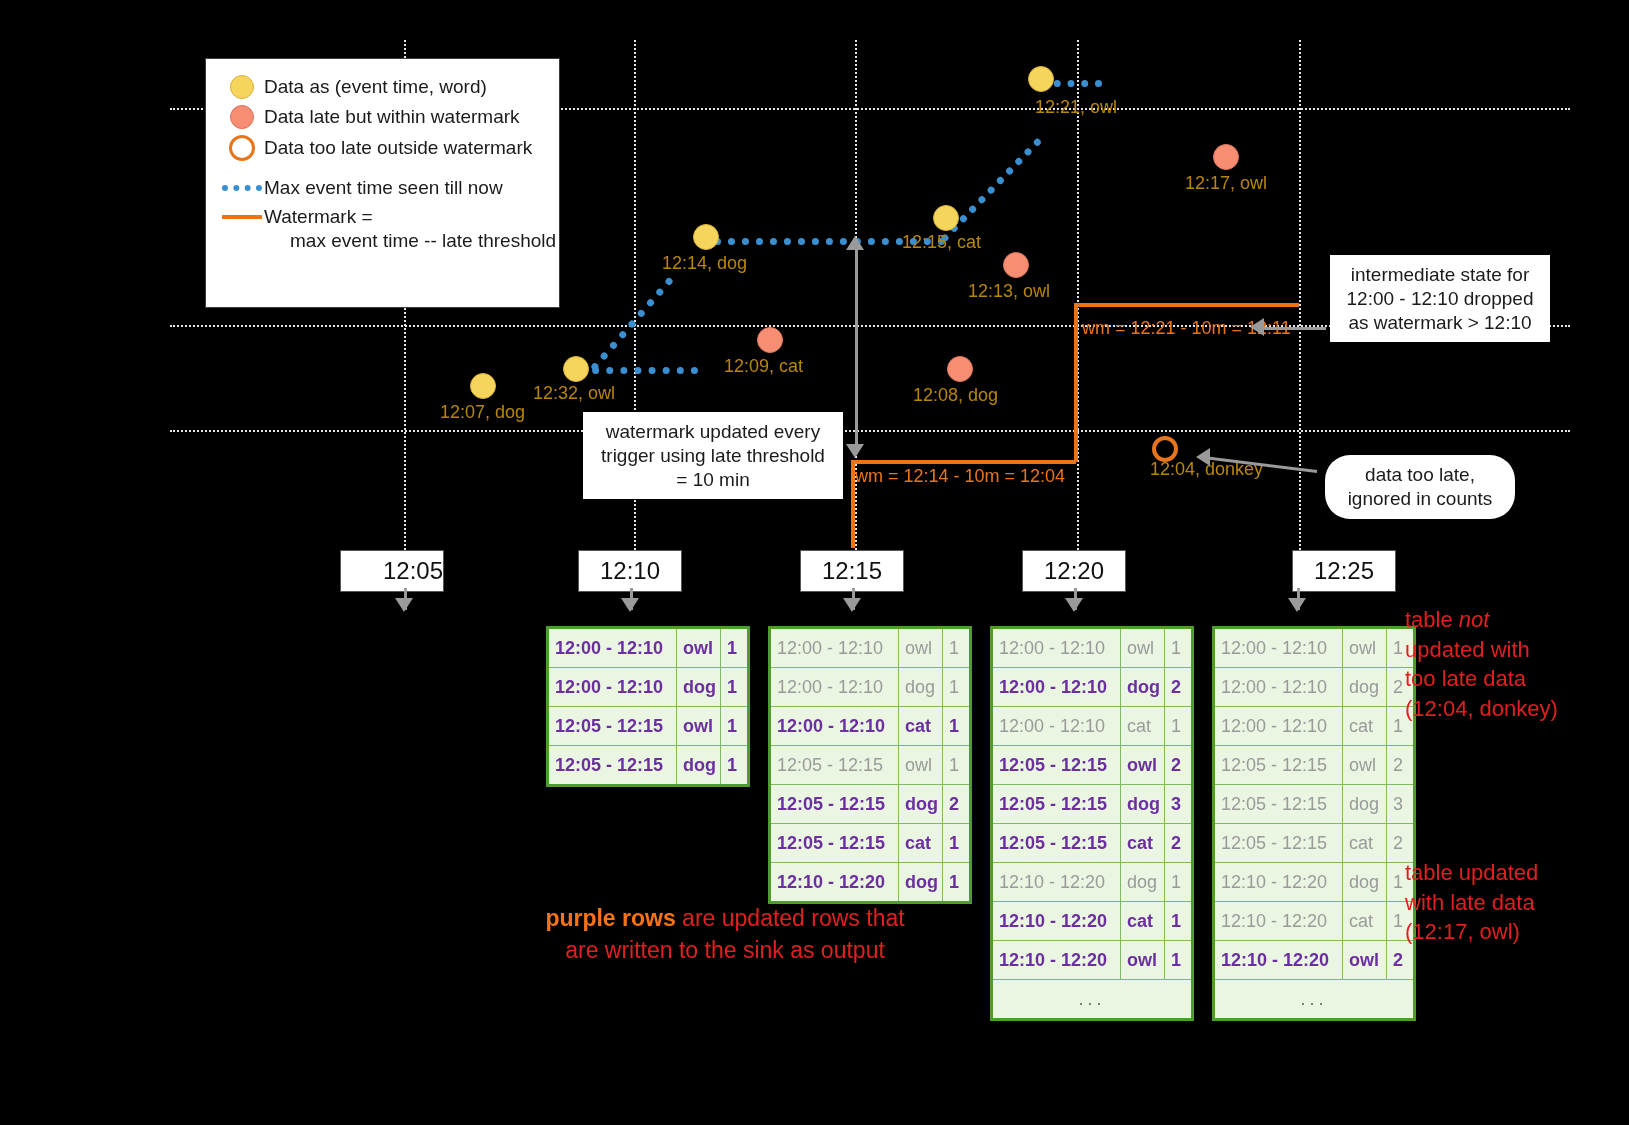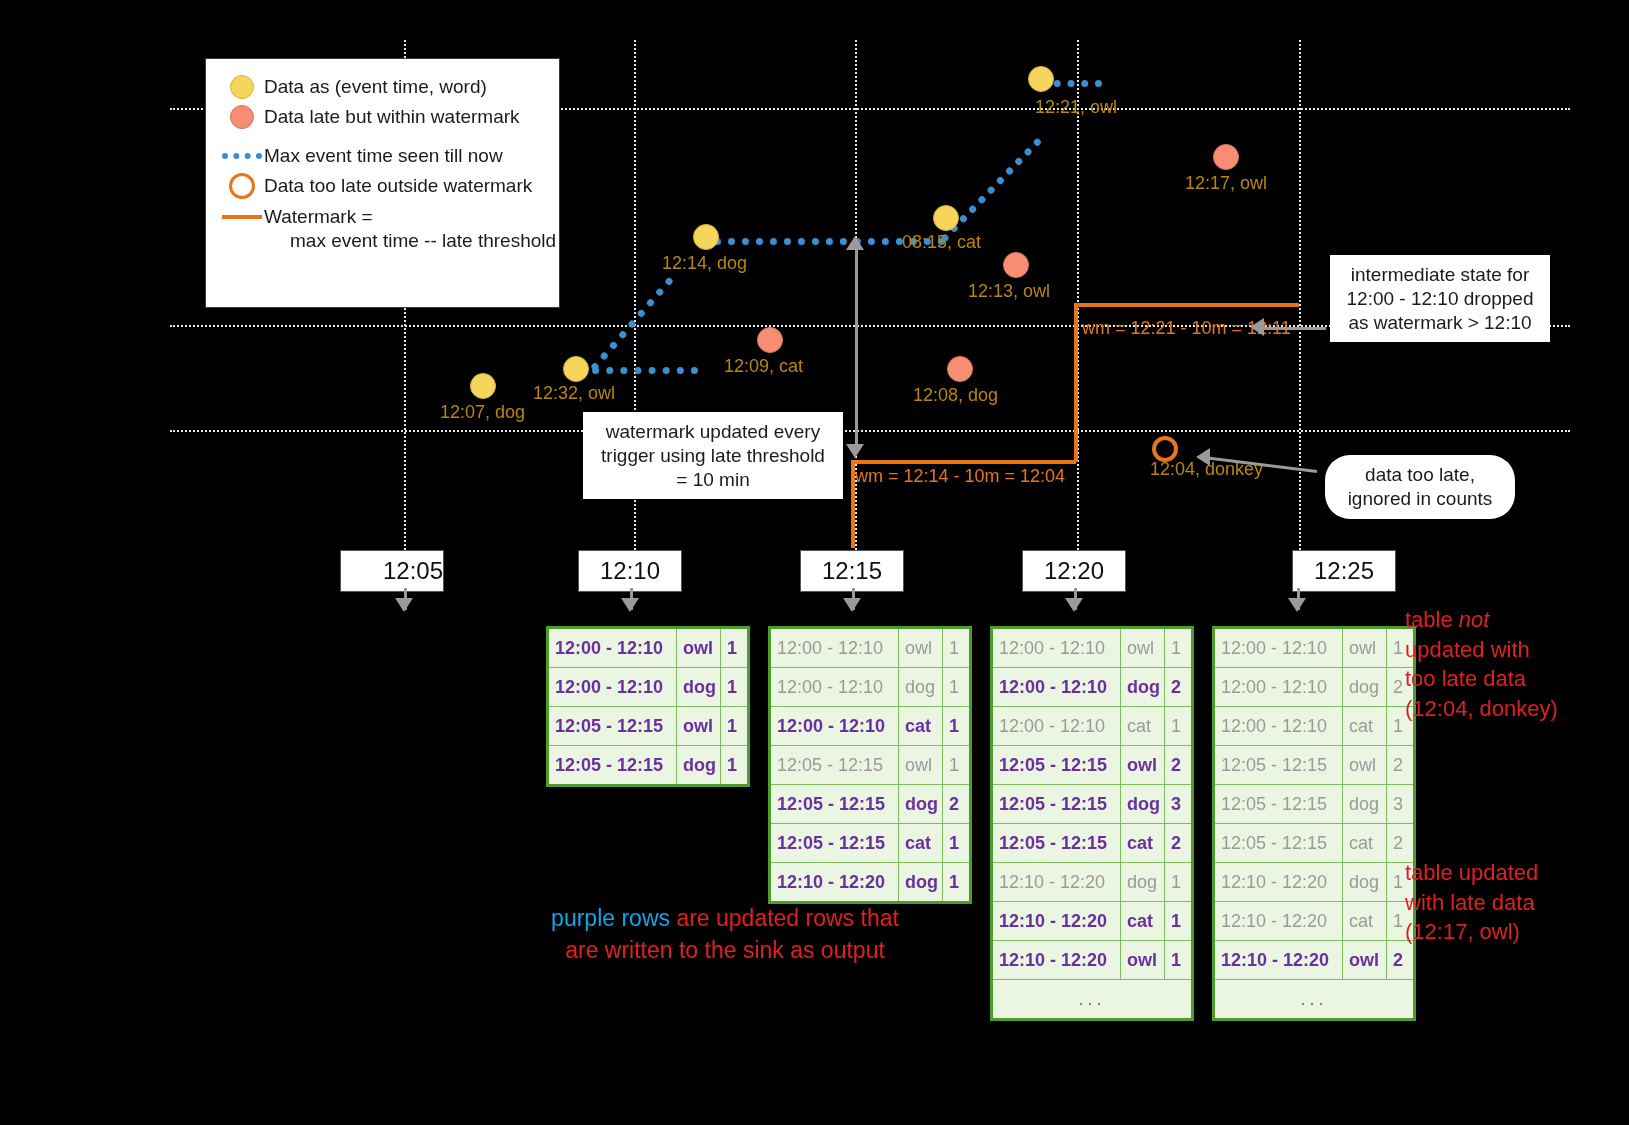--- a/index.html
+++ b/index.html
@@ -219,21 +219,21 @@
   .rednote i { font-style: italic; }
   
   .bottomnote {
     position: absolute;
     font-size: 23px;
     color: #e02020;
     line-height: 1.4;
     text-align: center;
     white-space: nowrap;
   }
-  .bottomnote .pp { color: #0ea5e9; font-weight: normal; }
+  .bottomnote .pp { color: #f97316; font-weight: bold; }
 </style>
 </head>
 <body>
 
 <div id="stage">
 
   <div class="hgrid" style="left:170px; top:108px; width:1400px;"></div>
   <div class="hgrid" style="left:170px; top:325px; width:1400px;"></div>
   <div class="hgrid" style="left:170px; top:430px; width:1400px;"></div>
 
@@ -262,31 +262,31 @@
           <span class="dot-yellow"></span>
         </span>
       <span>Data as (event time, word)</span>
     </div>
     <div class="legend-row">
       <span class="legend-mark">
           <span class="dot-salmon"></span>
         </span>
       <span>Data late but within watermark</span>
     </div>
+    <div class="legend-row">
+      <span class="legend-mark">
+          <span class="dot-hollow"></span>
+        </span>
+      <span>Data too late outside watermark</span>
+    </div>
     <div class="legend-row" style="margin-top:16px;">
       <span class="legend-mark">
           <span class="line-dotted"></span>
         </span>
       <span>Max event time seen till now</span>
-    </div>
-    <div class="legend-row">
-      <span class="legend-mark">
-          <span class="dot-hollow"></span>
-        </span>
-      <span>Data too late outside watermark</span>
     </div>
     <div class="legend-row" style="align-items:flex-start;">
       <span class="legend-mark" style="padding-top:10px;">
           <span class="line-solid"></span>
         </span>
       <span class="legend-text-multiline">
         <span>Watermark =</span>
         <span class="legend-indent">max event time -- late threshold</span>
       </span>
     </div>
@@ -298,21 +298,21 @@
   <div class="pt yellow" style="left:563px; top:356px;"></div>
   <div class="pt-label" style="left:533px; top:383px;">12:32, owl</div>
 
   <div class="pt salmon" style="left:757px; top:327px;"></div>
   <div class="pt-label salmon" style="left:724px; top:356px;">12:09, cat</div>
 
   <div class="pt yellow" style="left:693px; top:224px;"></div>
   <div class="pt-label" style="left:662px; top:253px;">12:14, dog</div>
 
   <div class="pt yellow" style="left:933px; top:205px;"></div>
-  <div class="pt-label" style="left:902px; top:232px;">08:15, cat</div>
+  <div class="pt-label" style="left:902px; top:232px;">12:15, cat</div>
 
   <div class="pt salmon" style="left:1003px; top:252px;"></div>
   <div class="pt-label salmon" style="left:968px; top:281px;">12:13, owl</div>
 
   <div class="pt salmon" style="left:947px; top:356px;"></div>
   <div class="pt-label salmon" style="left:913px; top:385px;">12:08, dog</div>
 
   <div class="pt yellow" style="left:1028px; top:66px;"></div>
   <div class="pt-label" style="left:1035px; top:97px;">12:21, owl</div>
 

